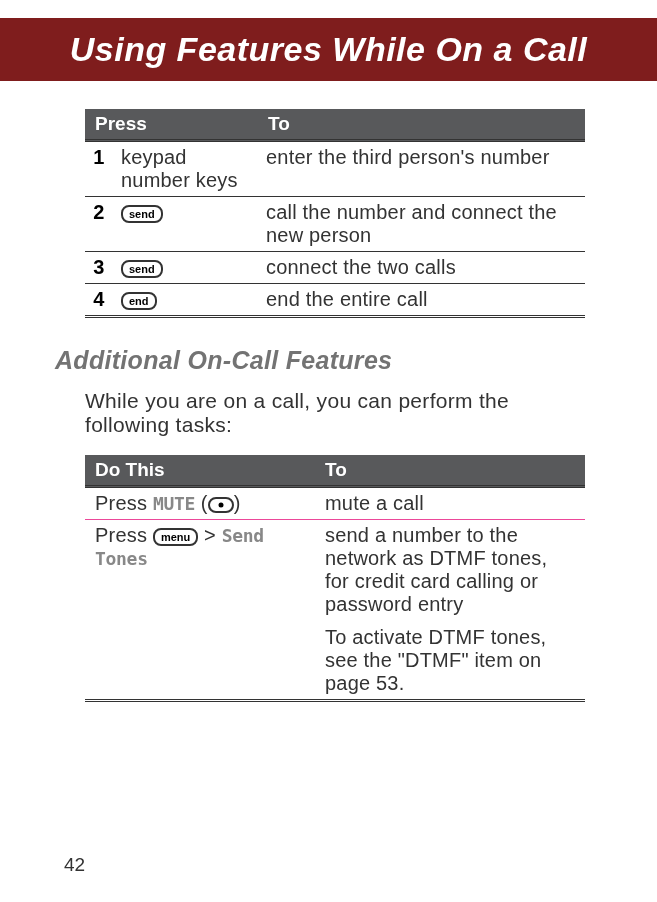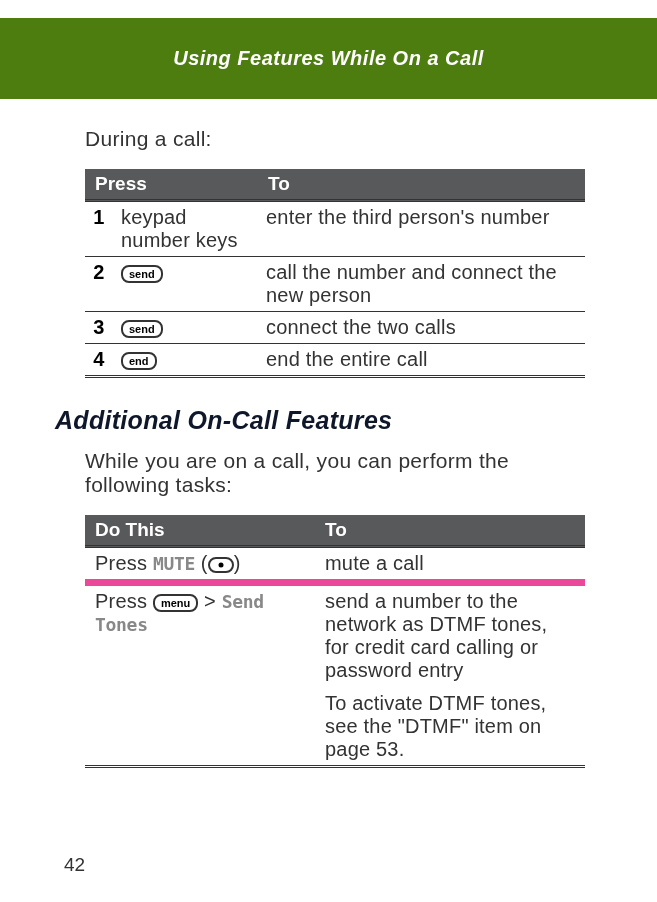--- a/index.html
+++ b/index.html
@@ -9,46 +9,46 @@
   }
   body {
     width: 657px;
     height: 902px;
     background: #fff;
     font-family: "Helvetica Neue", Helvetica, Arial, sans-serif;
     position: relative;
     font-stretch: condensed;
   }
   .title-banner {
-    background: #4d7c0f;
+    background: #7f1d1d;
     color: #fff;
     font-style: italic;
     font-weight: bold;
-    font-size: 20px;
-    padding: 29px 0;
+    font-size: 34px;
+    padding: 12px 0;
     text-align: center;
     margin-top: 18px;
     letter-spacing: 0.5px;
   }
   .content {
     padding: 28px 72px 0 85px;
   }
   .intro-text {
     font-size: 21px;
     font-weight: 300;
     color: #333;
     margin-bottom: 18px;
     font-stretch: condensed;
     letter-spacing: 0.3px;
   }
   .section-heading {
     font-style: italic;
     font-weight: bold;
     font-size: 25px;
-    color: #0f172a;
+    color: #737373;
     margin: 28px 0 14px -30px;
     letter-spacing: 0.3px;
   }
   table {
     width: 100%;
     border-collapse: collapse;
     margin-bottom: 10px;
   }
   .table1-head th, .table2-head th {
     background: #58595b;
@@ -86,21 +86,21 @@
     margin-top: 21px;
   }
   .tbl1 tbody tr:last-child td {
     border-bottom: 3px double #333;
   }
   .tbl2 td {
     font-size: 20px;
     font-weight: 300;
     color: #333;
     padding: 4px 10px;
-    border-bottom: 7px solid #ec4899;
+    border-bottom: 1px solid #ec4899;
     vertical-align: top;
     font-stretch: condensed;
     letter-spacing: 0.2px;
   }
   .tbl2 .do-col { width: 230px; }
   .tbl2 tbody tr:last-child td {
     border-bottom: 3px double #333;
   }
   .tbl2 .to-cell p {
     margin-bottom: 10px;
@@ -165,21 +165,20 @@
 </style>
 </head>
 <body>
 
 <div class="title-banner">
   <span>Using Features While On a Call</span>
 </div>
 
 <div class="content">
 
-  <p class="intro-text">During a call:</p>
 
   <table class="tbl1">
     <thead class="table1-head">
       <tr>
         <th colspan="2">Press</th>
         <th>To</th>
       </tr>
     </thead>
     <tbody>
       <tr>

